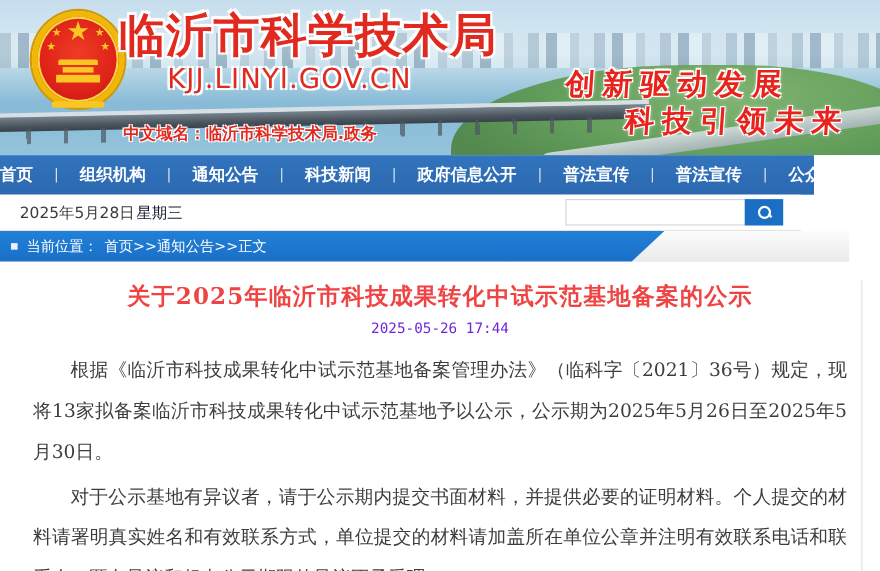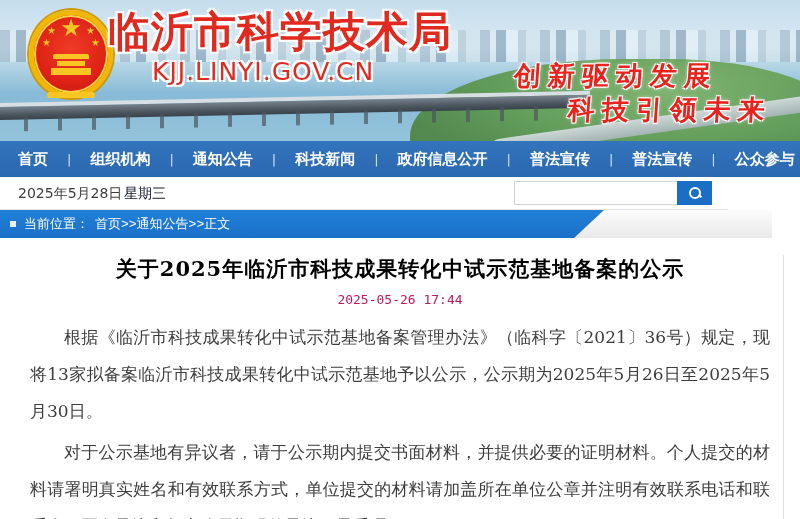--- a/index.html
+++ b/index.html
@@ -52,22 +52,22 @@
     text-shadow:-2px -2px 0 #fff, 2px -2px 0 #fff, -2px 2px 0 #fff, 2px 2px 0 #fff, 0 0 4px #fff; }
   .domain-label { position:absolute; left:112px; top:112px; font-size:15px; font-weight:bold;
     color:#e02a1f; text-shadow:-1px -1px 0 #fff, 1px -1px 0 #fff, -1px 1px 0 #fff, 1px 1px 0 #fff; }
   .slogan { position:absolute; font-family:"DejaVu Serif","Liberation Serif",serif; font-weight:bold;
     color:#e8231d; font-size:27px; letter-spacing:7px; transform:skewX(-4deg);
     text-shadow:-1px -1px 0 #fff, 1px -1px 0 #fff, -1px 1px 0 #fff, 1px 1px 0 #fff, 0 0 4px rgba(255,255,255,.9); }
   .slogan-1 { right:82px; top:58px; }
   .slogan-2 { right:28px; top:92px; }
 
   
-  .nav { display:flex; align-items:center; width:800px; height:36px;
-    background:linear-gradient(#3274bd,#2b68b0); padding-left:18px; color:#fff; }
+  .nav { display:flex; align-items:center; width:740px; height:36px;
+    background:linear-gradient(#3274bd,#2b68b0); color:#fff; }
   .nav-item { font-size:15px; font-weight:bold; color:#fff; cursor:pointer; white-space:nowrap; }
   .nav-sep { margin:0 19px; color:#cfe0f2; font-size:13px; }
 
   
   .toolbar { position:relative; width:728px; height:33px; background:#fff;
     border-bottom:1px solid #e4e4e4; }
   .date-text { position:absolute; left:18px; top:8px; font-size:14px; color:#3c3c3c; }
   .weekday-text { position:absolute; left:110px; top:8px; font-size:14px; color:#0f172a;margin-left:14px; }
   .search-wrap { position:absolute; right:16px; top:4px; display:flex; height:24px; }
   .search-input { width:163px; height:24px; border:1px solid #d4d4d4; border-right:none;
@@ -75,35 +75,35 @@
   .search-btn { width:35px; height:24px; background:#1a6fc4; border:none; color:#fff;
     cursor:pointer; display:flex; align-items:center; justify-content:center; }
   .search-glyph { width:14px; height:14px; position:relative; }
   .search-glyph::before { content:""; position:absolute; left:1px; top:1px; width:8px; height:8px;
     border:2px solid #fff; border-radius:50%; }
   .search-glyph::after { content:""; position:absolute; left:10px; top:9px; width:4px; height:2px;
     background:#fff; transform:rotate(45deg); }
 
   
   .crumb-row { position:relative; width:772px; height:28px;
-    background:linear-gradient(#fcfcfc,#e9e9e9);font-family:Liberation Mono, monospace; }
+    background:linear-gradient(#fcfcfc,#e9e9e9); }
   .crumb-bar { position:absolute; left:0; top:0; width:604px; height:28px;
     background:linear-gradient(#2180d8,#1a6fc8); color:#fff; display:flex; align-items:center;
     padding-left:10px; clip-path:polygon(0 0, 100% 0, calc(100% - 30px) 100%, 0 100%); }
   .crumb-icon { width:6px; height:6px; background:#fff; margin-right:8px; opacity:.9; }
   .crumb-prefix { font-size:13px; margin-right:6px; }
   .crumb-path { font-size:13px; cursor:pointer; }
 
   
   .content { position:relative; width:800px; height:281px; background:#fff; }
   .content-right-border { position:absolute; left:783px; top:0; bottom:0; width:1px; background:#e0e0e0; }
   .article-title { margin-top:17px; text-align:center; font-family:"DejaVu Serif","Liberation Serif",serif;
-    font-weight:bold; font-size:21px; color:#000000; letter-spacing:1px; }
+    font-weight:bold; font-size:21px; color:#ef4444; letter-spacing:1px; }
   .article-date { margin-top:9px; text-align:center; font-family:"DejaVu Sans Mono","Liberation Mono",monospace;
-    font-size:13px; color:#be185d; }
+    font-size:13px; color:#6d28d9; }
   .article-body { margin:12px 30px 0 30px; font-family:"DejaVu Serif","Liberation Serif",serif;
     font-size:17px; color:#3d3d3d; }
   .article-body p { text-indent:2em; line-height:37px; margin-bottom:4px; text-align:justify; }
 </style>
 </head>
 <body>
 
 <div class="page">
 
   <div class="banner">
@@ -125,20 +125,21 @@
       <div class="gate">
         <div class="gate-roof"></div>
           <div class="gate-mid"></div>
           <div class="gate-base"></div>
       </div>
       <div class="gear"></div>
     </div>
 
     <div class="site-title">临沂市科学技术局</div>
     <div class="site-url">KJJ.LINYI.GOV.CN</div>
+    <div class="domain-label">中文域名：临沂市科学技术局.政务</div>
     <div class="slogan slogan-1">创新驱动发展</div>
     <div class="slogan slogan-2">科技引领未来</div>
   </div>
 
   <div class="nav">
     <span class="nav-item">首页</span>
     <span class="nav-sep">|</span>
     <span class="nav-item">组织机构</span>
     <span class="nav-sep">|</span>
     <span class="nav-item">通知公告</span>

